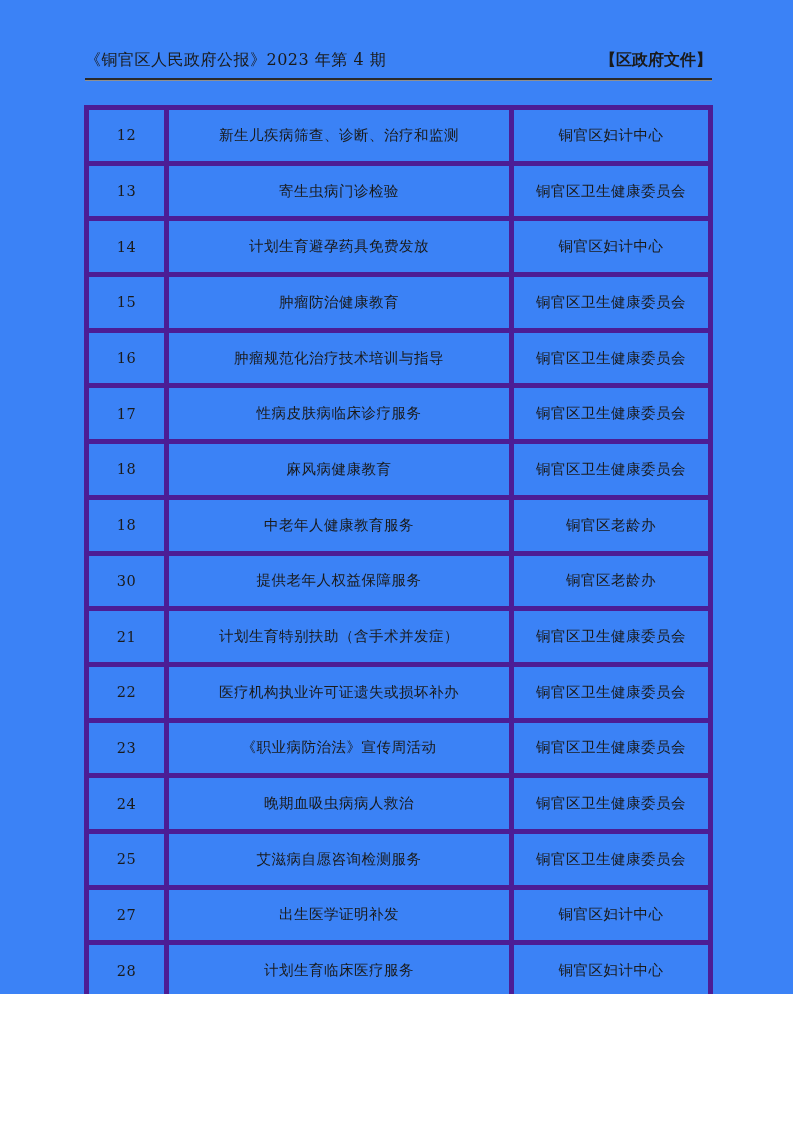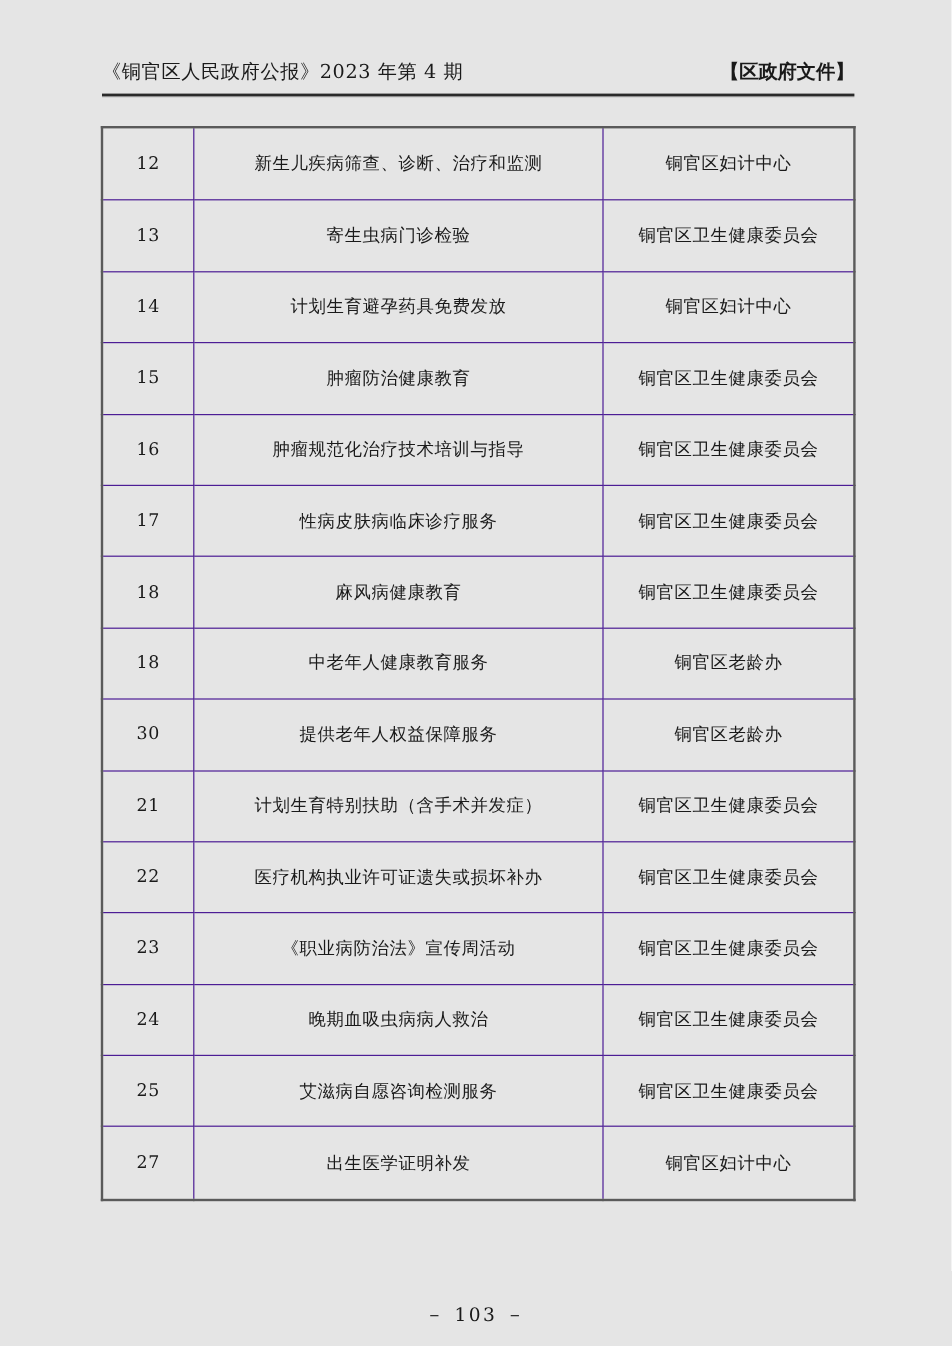--- a/index.html
+++ b/index.html
@@ -3,22 +3,22 @@
 <meta charset="utf-8">
 <style>
   html, body {
     margin: 0;
     padding: 0;
     background: #ffffff;
   }
   .page {
     position: relative;
     width: 793px;
-    height: 1122px;
-    background: #e5e5e5;
+    height: 994px;
+    background: #3b82f6;
     font-family: "DejaVu Serif", "Liberation Serif", serif;
     color: #1a1a1a;
     overflow: hidden;
   }
   .header {
     position: absolute;
     top: 50px;
     left: 85px;
     width: 627px;
     display: flex;
@@ -49,21 +49,21 @@
     position: absolute;
     top: 105px;
     left: 84px;
     width: 629px;
     height: 896px;
     border-collapse: collapse;
     table-layout: fixed;
     border: 2px solid #5a5a5a;
   }
   table.services td {
-    border: 1px solid #4c1d95;
+    border: 5px solid #4c1d95;
     text-align: center;
     vertical-align: middle;
     font-size: 14.5px;
     letter-spacing: 0.5px;
     padding: 0 6px;
     overflow: hidden;
     white-space: nowrap;
   }
   td.col-no    { width: 63px;  font-size: 15px; letter-spacing: 0; }
   td.col-name  { width: 328px; }
@@ -161,18 +161,23 @@
       <tr>
         <td class="col-no">25</td>
         <td class="col-name">艾滋病自愿咨询检测服务</td>
         <td class="col-dept">铜官区卫生健康委员会</td>
       </tr>
       <tr>
         <td class="col-no">27</td>
         <td class="col-name">出生医学证明补发</td>
         <td class="col-dept">铜官区妇计中心</td>
       </tr>
+      <tr>
+        <td class="col-no">28</td>
+        <td class="col-name">计划生育临床医疗服务</td>
+        <td class="col-dept">铜官区妇计中心</td>
+      </tr>
     </tbody>
   </table>
 
   <div class="footer">－ 103 －</div>
 
 </div>
 
 </body></html>

